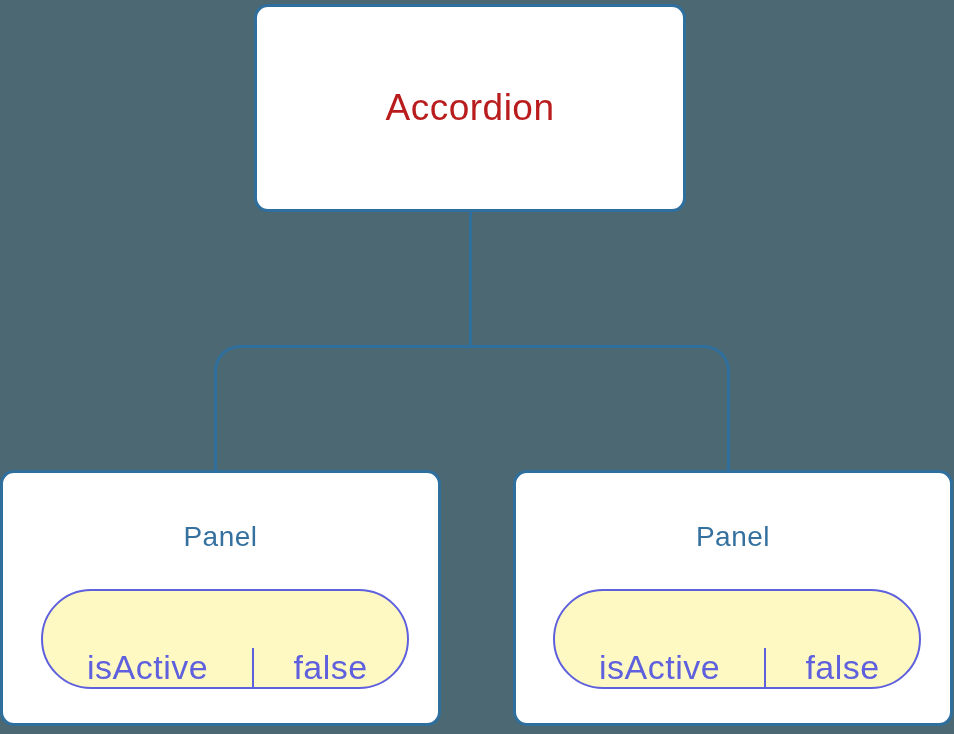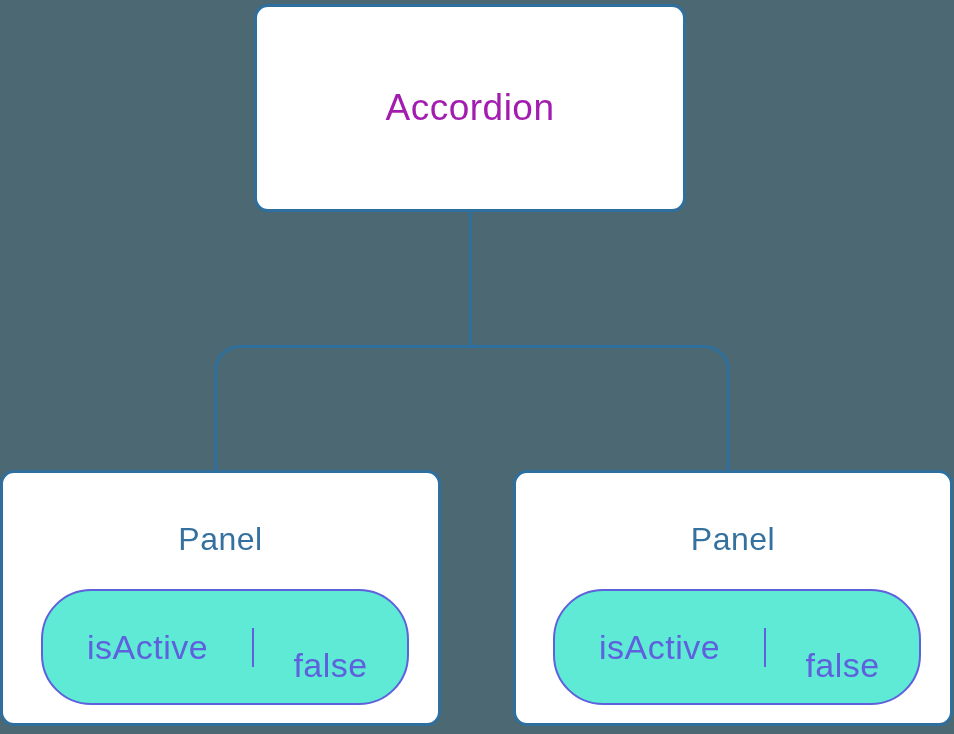--- a/index.html
+++ b/index.html
@@ -22,21 +22,21 @@
     box-sizing: border-box;
   }
   .node-root {
     left: 254px; top: 4px;
     width: 432px; height: 208px;
     display: flex;
     align-items: center;
     justify-content: center;
   }
   .node-label {
-    color: #a21caf;
+    color: #b91c1c;
     font-size: 37px;
     font-weight: 500;
     letter-spacing: 0.5px;
   }
   .connector-vline {
     position: absolute;
     left: 469px; top: 211px;
     width: 3px; height: 137px;
     background: #2E6F9E;
   }
@@ -56,35 +56,35 @@
     top: 470px;
   }
   .node-panel.left  { left: 0px; }
   .node-panel.right { left: 513px; width: 440px; }
   .panel-title {
     position: absolute;
     left: 0; top: 48px;
     width: 100%;
     text-align: center;
     color: #35719F;
-    font-size: 32px;
+    font-size: 28px;
     font-weight: 500;
     letter-spacing: 0.5px;
   }
   .prop-pill {
     position: absolute;
     left: 38px; top: 116px;
-    width: 368px; height: 116px;
+    width: 368px; height: 100px;
     box-sizing: border-box;
     border: 2.5px solid #5E60DD;
     border-radius: 50px;
     display: flex;
-    align-items: center;
+    align-items: flex-end;
     overflow: hidden;
-    background: #5eead4;
+    background: #fef9c3;
   }
   .node-panel.right .prop-pill { left: 37px; }
   .prop-cell {
     display: flex;
     align-items: center;
     justify-content: center;
     color: #5E60DD;
     font-size: 34px;
     font-weight: 500;
     letter-spacing: 0.5px;

